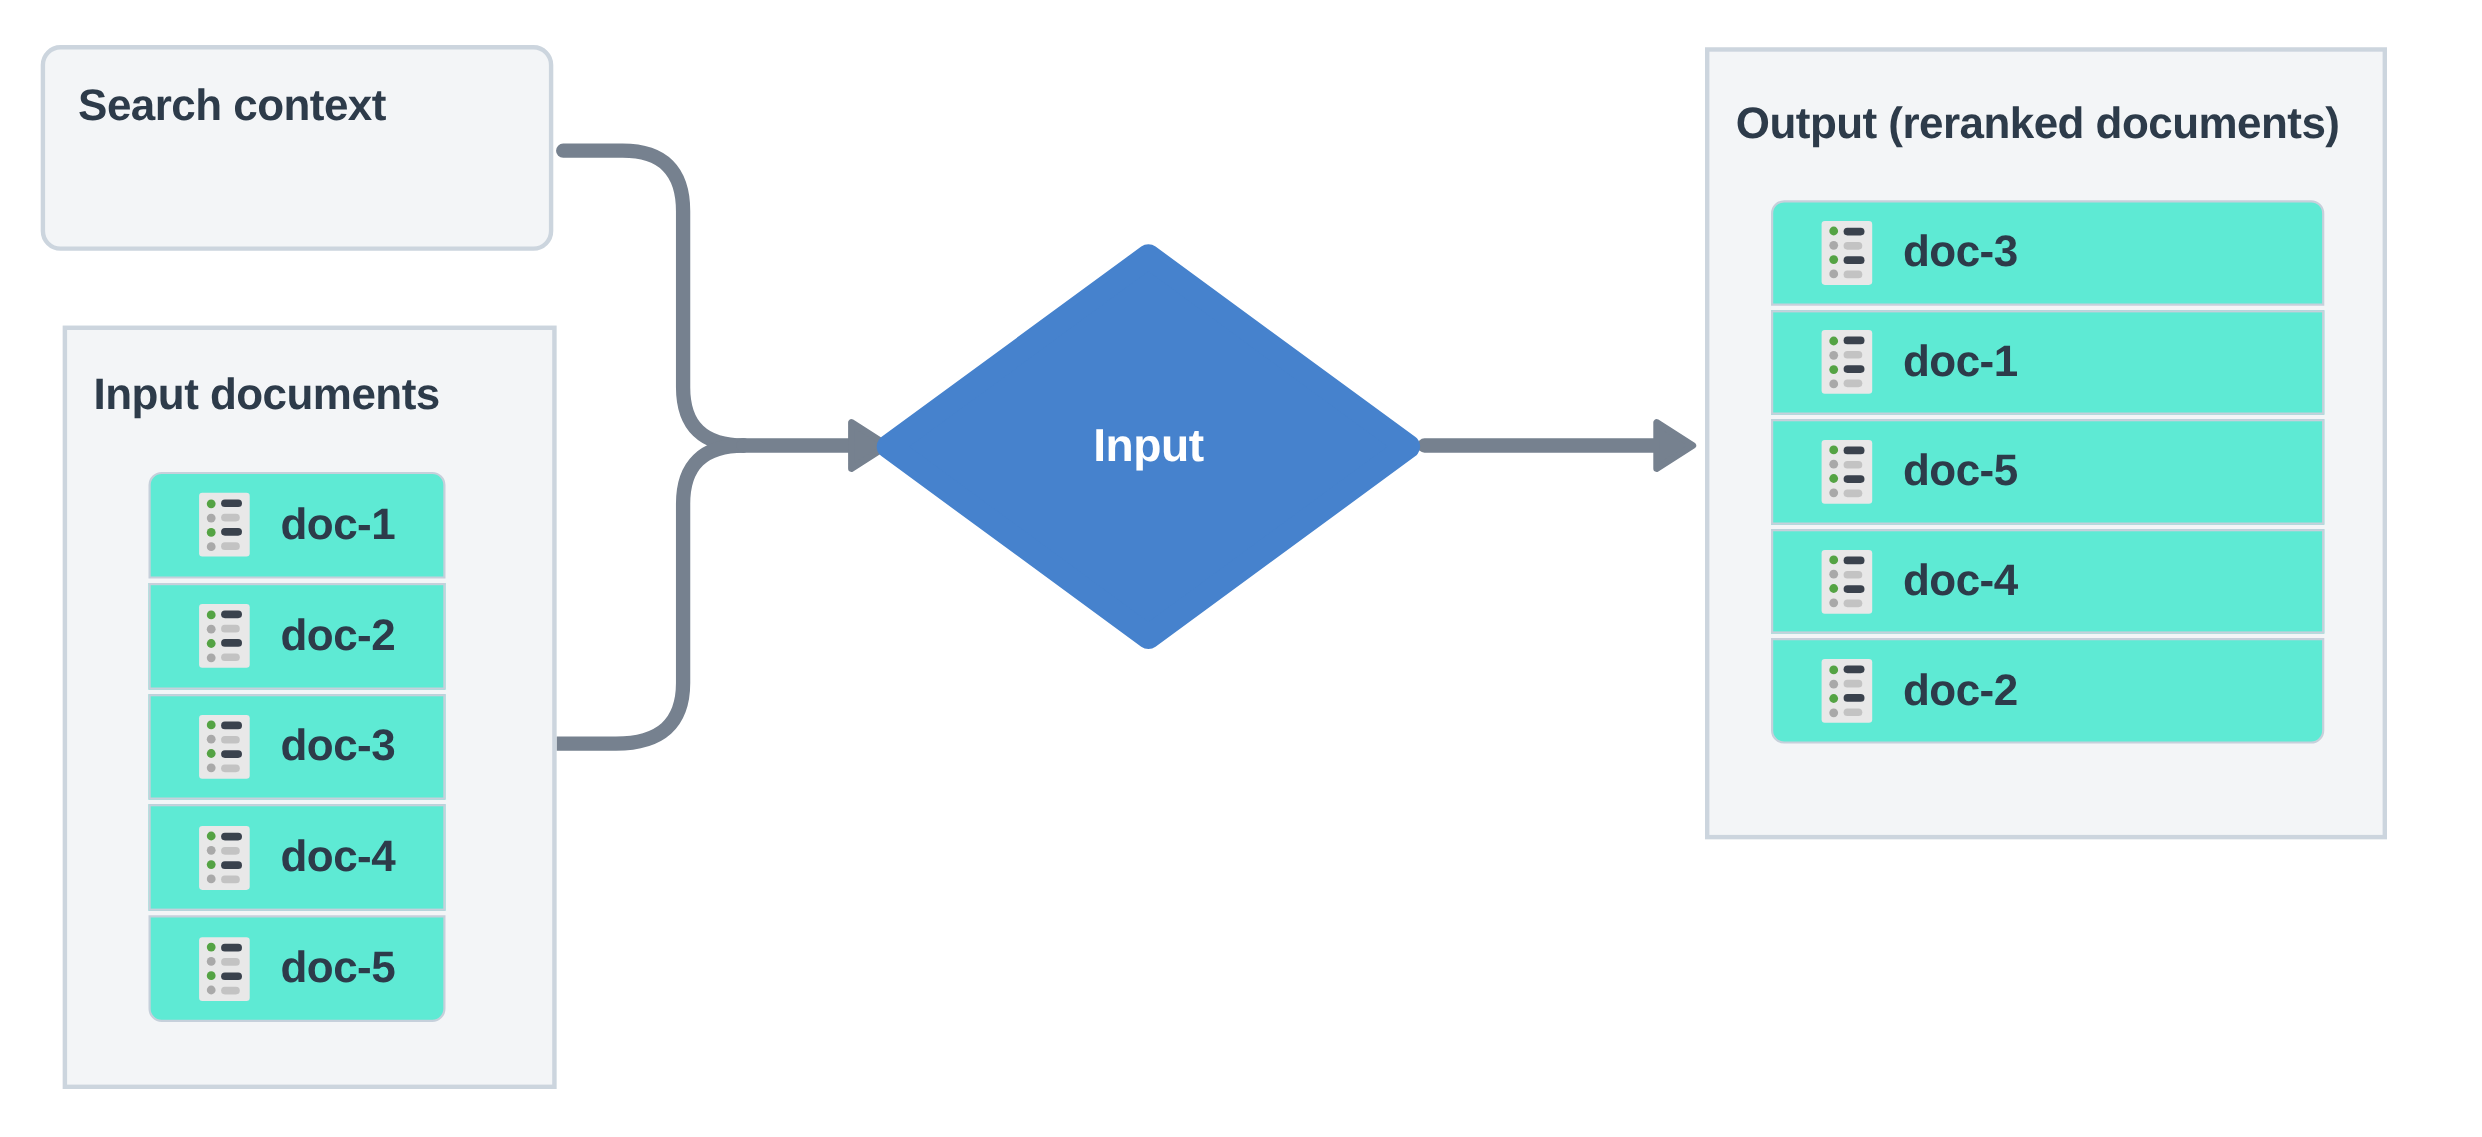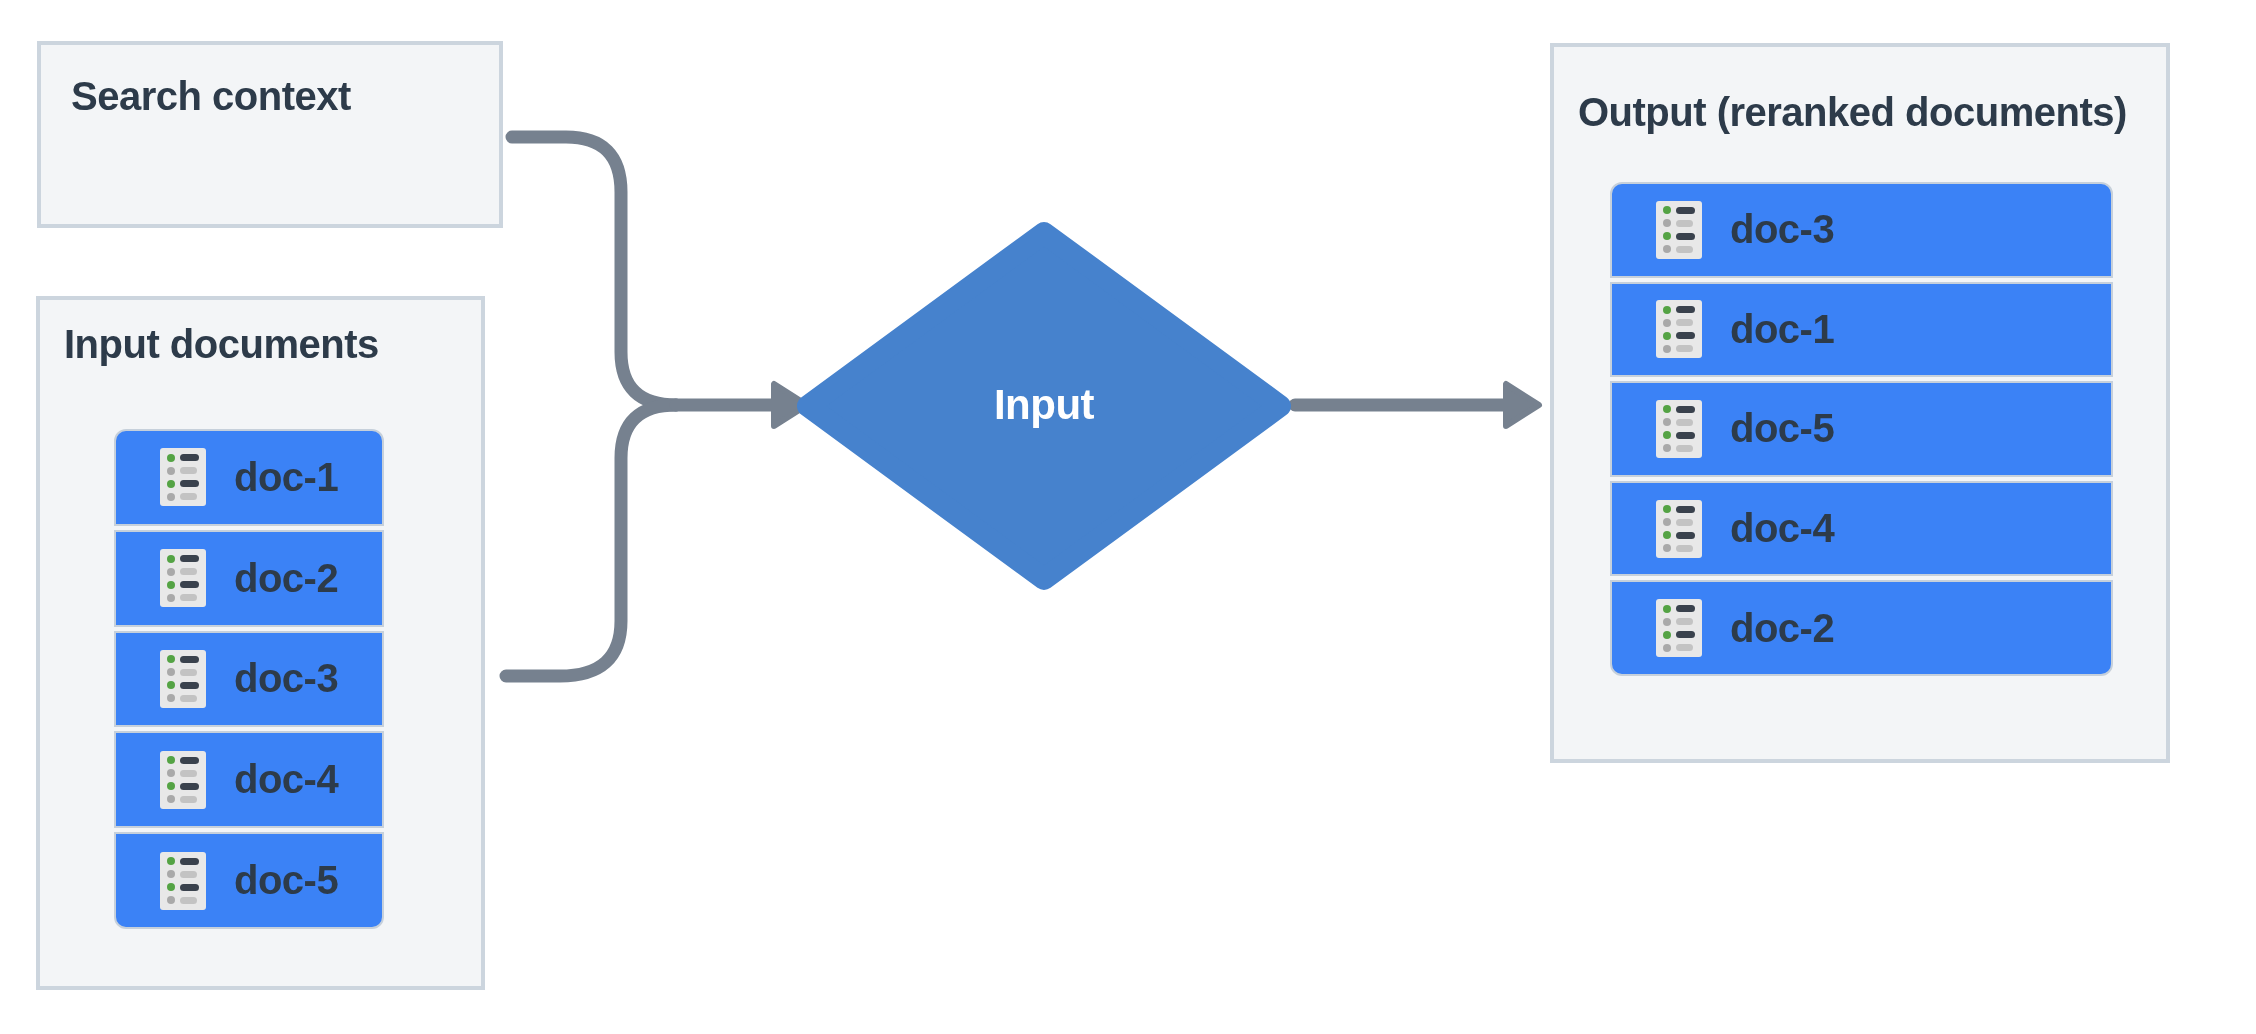--- a/index.html
+++ b/index.html
@@ -8,36 +8,36 @@
     position:relative; width:2256px; height:1034px; background:#ffffff; overflow:hidden;
   }
   .panel {
     position:absolute; box-sizing:border-box;
     background:#f3f5f7; border:4px solid #ccd5de;
   }
   .panel-title {
     font-weight:bold; font-size:40px; letter-spacing:-0.5px; color:#2d3b4a;
     line-height:46px; white-space:nowrap;
   }
-  .panel-search { left:37px; top:41px; width:466px; height:187px; padding:28px 30px 0 30px; }
+  .panel-search { left:37px; top:41px; width:466px; height:187px; padding:28px 30px 0 30px;border-radius:18px; }
   .panel-search .query-text {
     font-size:40px; font-weight:normal; letter-spacing:-0.5px; color:#2d3b4a;
     margin-top:36px; line-height:46px; white-space:nowrap;
   }
-  .panel-input { left:36px; top:296px; width:449px; height:694px; padding:21px 0 0 24px; }
+  .panel-input { left:57px; top:296px; width:449px; height:694px; padding:36px 0 0 24px; }
   .panel-output { left:1550px; top:43px; width:620px; height:720px; padding:42px 0 0 24px; }
 
   .doc-list {
     position:absolute; display:flex; flex-direction:column; gap:4px; box-sizing:border-box;
   }
   .doc-list-input  { left:74px;  top:129px; width:270px; height:500px; }
   .doc-list-output { left:56px;  top:135px; width:503px; height:494px; }
   .doc-row {
     flex:1; display:flex; align-items:center; box-sizing:border-box;
-    border:2px solid #c6d0db; background:#3b82f6;
+    border:2px solid #c6d0db; background:#5eead4;
     padding-left:44px; gap:28px;
   }
   .doc-list > .doc-row:first-of-type { border-radius:12px 12px 0 0; }
   .doc-list > .doc-row:last-of-type  { border-radius:0 0 12px 12px; }
   .doc-label { font-size:40px; font-weight:bold; letter-spacing:-0.5px; color:#2d3b4a; }
 
   .doc-icon {
     width:46px; height:58px; background:#e8e8e8; border-radius:3px;
     display:flex; flex-direction:column; justify-content:center; gap:5px;
     padding:6px 7px; box-sizing:border-box; flex:0 0 auto;

